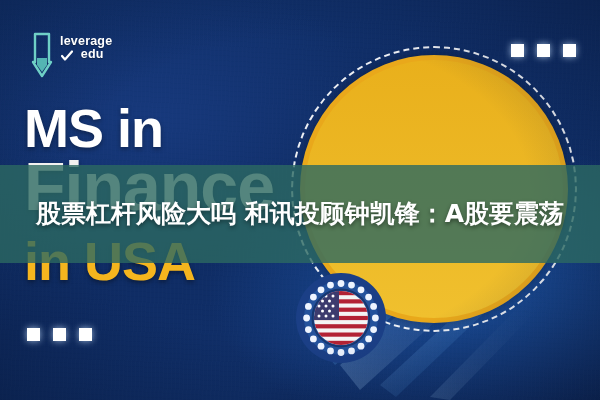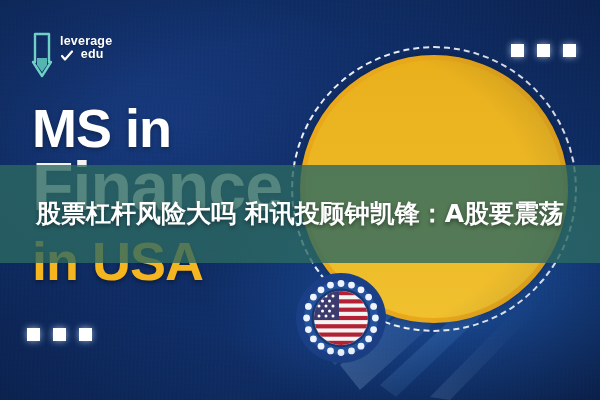--- a/index.html
+++ b/index.html
@@ -61,21 +61,21 @@
     line-height: 1.05;
     text-shadow: 0 1px 1px rgba(0,0,0,.35);
   }
   .logo-line1 { font-size: 12.5px; font-weight: 700; letter-spacing: .2px; }
   .logo-line2 { font-size: 12.5px; font-weight: 700; letter-spacing: .2px; margin-left: 12px; text-align: center; }
   .logo-check { position: absolute; left: 30px; top: 20px; }
 
   
   .poster {
     position: absolute;
-    left: 32px; top: 103px;
+    left: 24px; top: 103px;
     width: 300px;
   }
   .poster div {
     font-weight: 800;
     line-height: .93;
     letter-spacing: -1px;
     white-space: nowrap;
   }
   .poster-l1 { font-size: 54px; color: #ffffff; text-shadow: 0 2px 5px rgba(0,0,0,.35); }
   .poster-l2 { font-size: 68px; color: #f2f2f0; text-shadow: 0 2px 5px rgba(0,0,0,.35); margin-top: 2px; }

